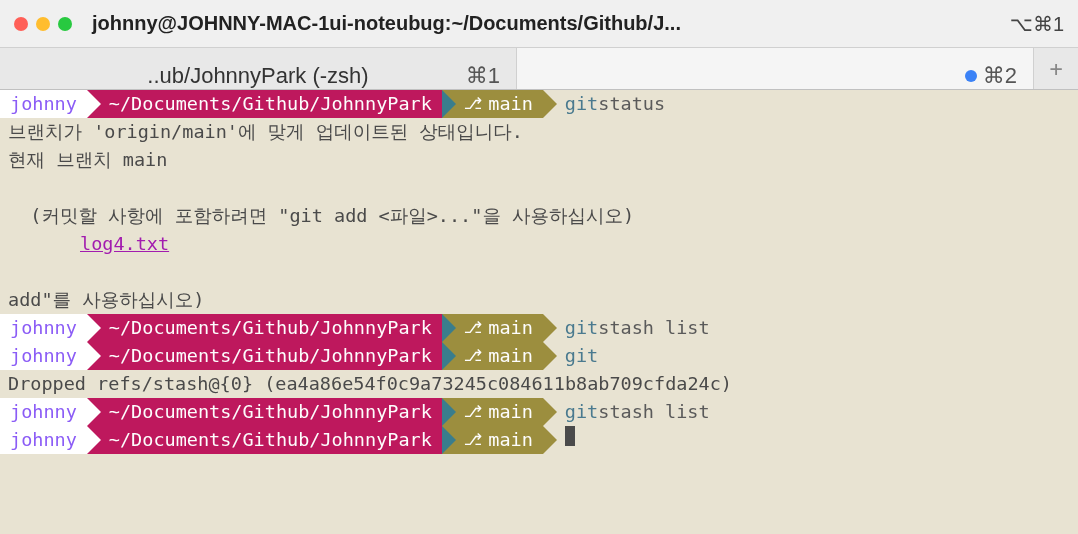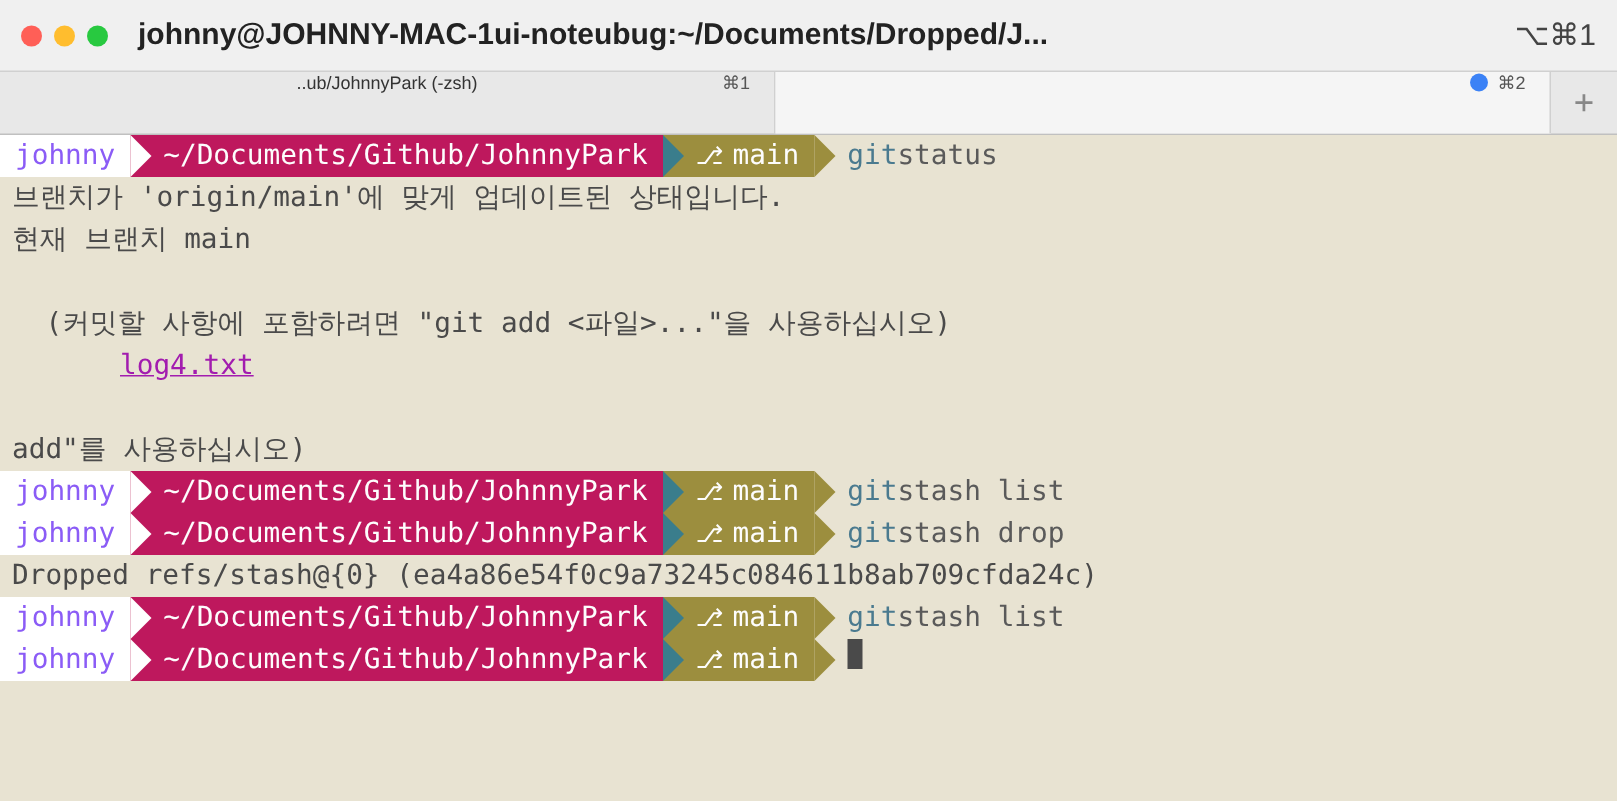--- a/index.html
+++ b/index.html
@@ -45,24 +45,24 @@
 }
 .tabbar {
   height: 42px;
   background: #e8e8e8;
   display: flex;
   border-bottom: 1px solid #c0c0c0;
 }
 .tab {
   flex: 1;
   display: flex;
-  align-items: flex-start;
+  align-items: flex-end;
   justify-content: center;
   font-family: -apple-system, sans-serif;
-  font-size: 12px;
+  font-size: 22px;
   color: #333;
   gap: 12px;
   border-right: 1px solid #d0d0d0;
   position: relative;
 }
 .tab.active {
   background: #f5f5f5;
 }
 .tab-shortcut {
   color: #555;
@@ -167,21 +167,21 @@
 </style>
 </head>
 <body>
 
 <div class="titlebar">
   <div class="traffic-lights">
     <div class="traffic-light tl-red"></div>
     <div class="traffic-light tl-yellow"></div>
     <div class="traffic-light tl-green"></div>
   </div>
-  <div class="window-title">johnny@JOHNNY-MAC-1ui-noteubug:~/Documents/Dropped/J...</div>
+  <div class="window-title">johnny@JOHNNY-MAC-1ui-noteubug:~/Documents/Github/J...</div>
   <div class="shortcut-right">⌥⌘1</div>
 </div>
 
 <div class="tabbar">
   <div class="tab">
     <span>..ub/JohnnyPark (-zsh)</span>
     <span class="tab-shortcut">⌘1</span>
   </div>
   <div class="tab active">
     <span class="tab-shortcut">
@@ -230,21 +230,20 @@
 
   <div class="prompt-line">
     <span class="seg seg-user">johnny</span>
     <span class="seg seg-path">~/Documents/Github/JohnnyPark</span>
     <span class="seg seg-branch">
         <span class="branch-icon">⎇</span>
         <span>main</span>
       </span>
     <span class="cmd">
         <span>git</span>
-        <span class="cmd-args"> stash drop</span>
       </span>
   </div>
 
   <div class="line">Dropped refs/stash@{0} (ea4a86e54f0c9a73245c084611b8ab709cfda24c)</div>
 
   <div class="prompt-line">
     <span class="seg seg-user">johnny</span>
     <span class="seg seg-path">~/Documents/Github/JohnnyPark</span>
     <span class="seg seg-branch">
         <span class="branch-icon">⎇</span>

